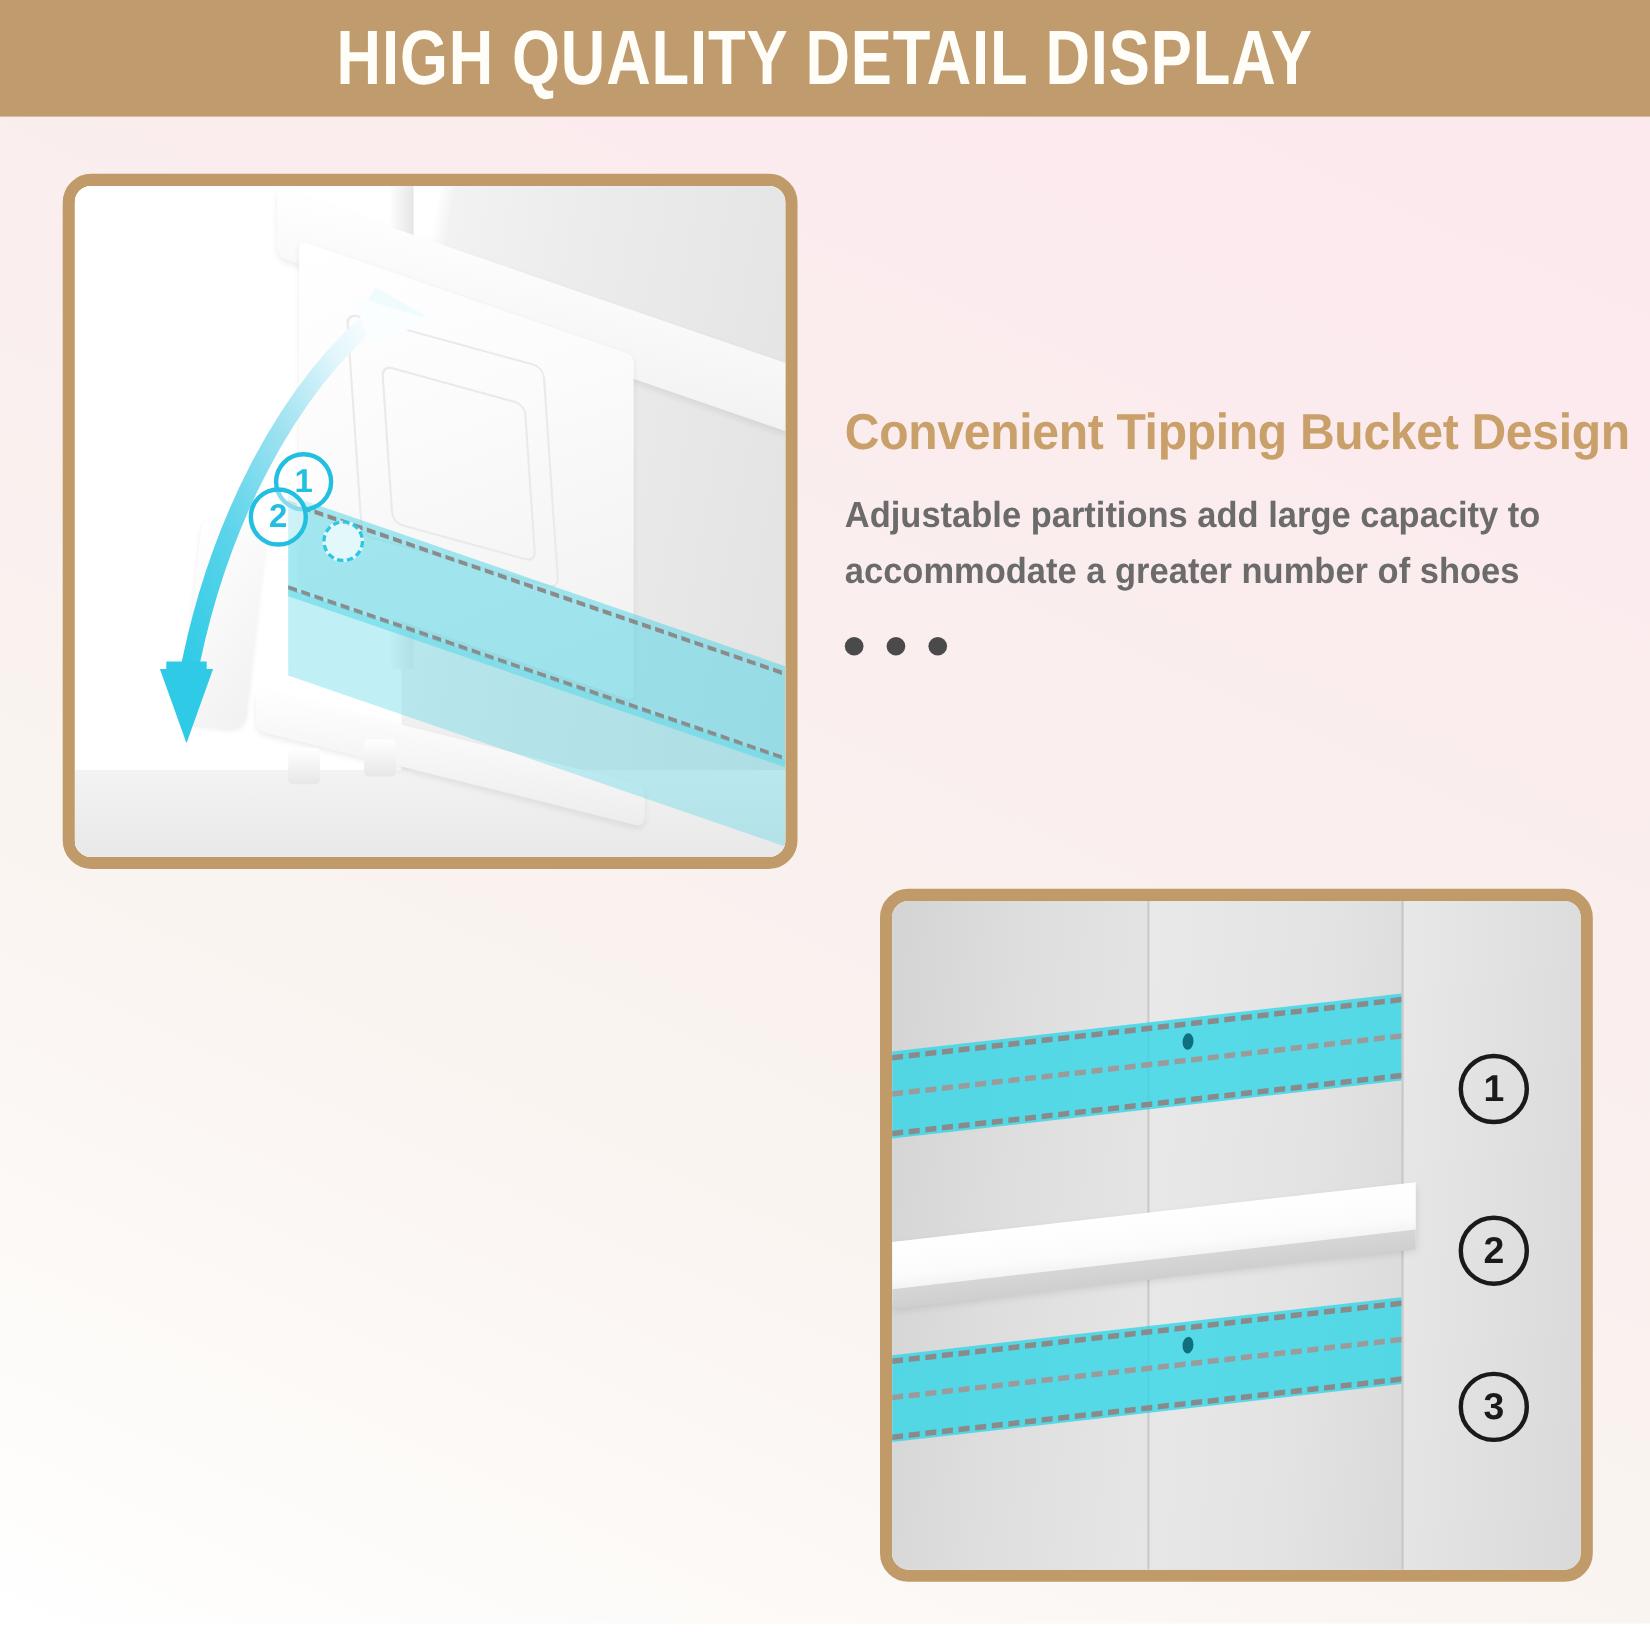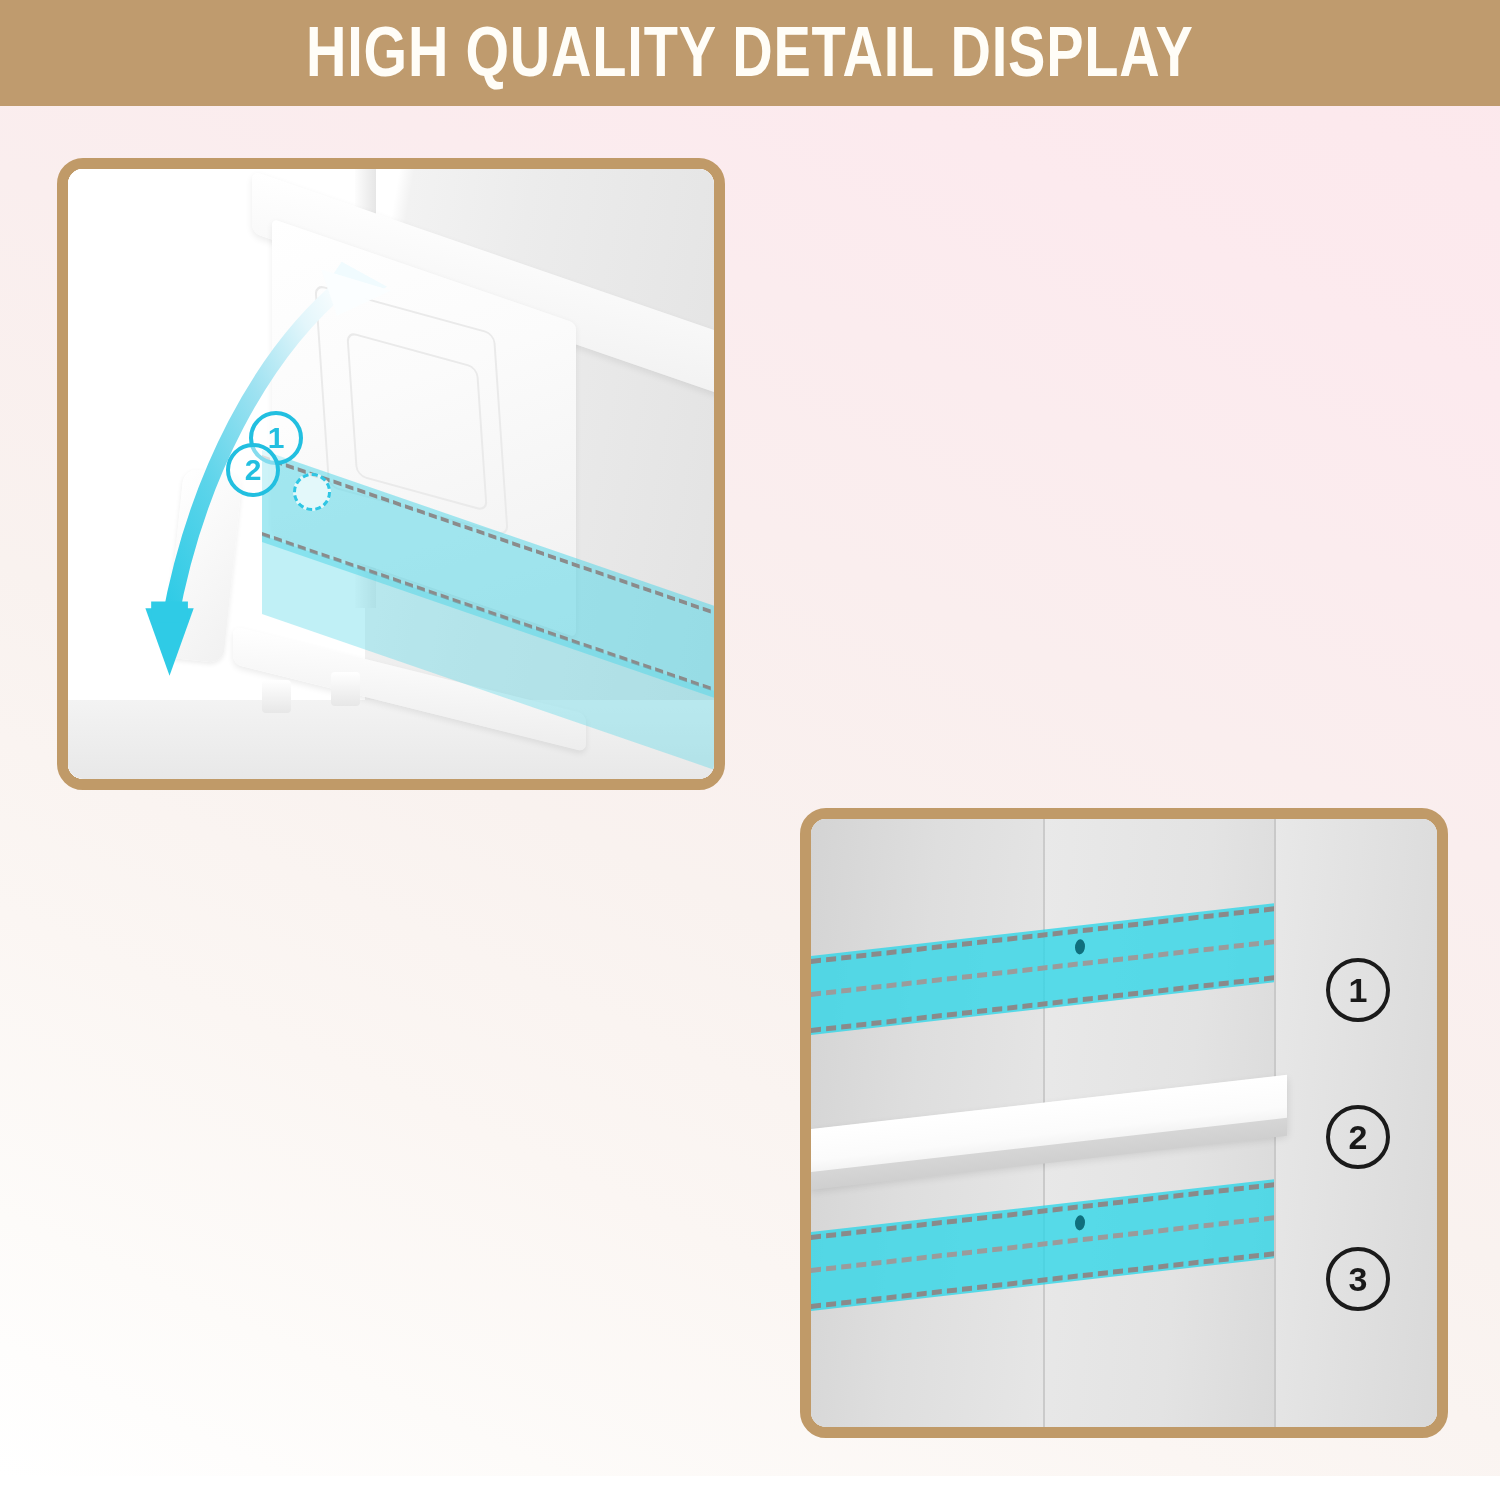--- a/index.html
+++ b/index.html
@@ -295,20 +295,32 @@
         <polygon points="86,448 124,448 124,470 86,470" fill="#2fcbe6"></polygon>
       </svg>
 
     </div>
   </div>
 
   <div id="cyan-num-1" class="cyan-num">1</div>
   <div id="cyan-num-2" class="cyan-num">2</div>
   <div id="dashed-marker"></div>
 
+  <div id="feature-tipping" class="feature">
+    <div class="feature-title">Convenient Tipping Bucket Design</div>
+    <div class="feature-body">
+      <span>Adjustable partitions add large capacity to</span>
+      <span>accommodate a greater number of shoes</span>
+    </div>
+    <div class="dots">
+      <i></i>
+      <i></i>
+      <i></i>
+    </div>
+  </div>
 
 
   <div id="panel-shelves" class="photo-panel">
     <div class="inner">
       <div class="sh-left-wall"></div>
       <div class="sh-back-wall"></div>
       <div class="sh-right-post"></div>
       <div class="sh-corner-line"></div>
 
       <div id="cyan-shelf-top" class="cyan-shelf">

